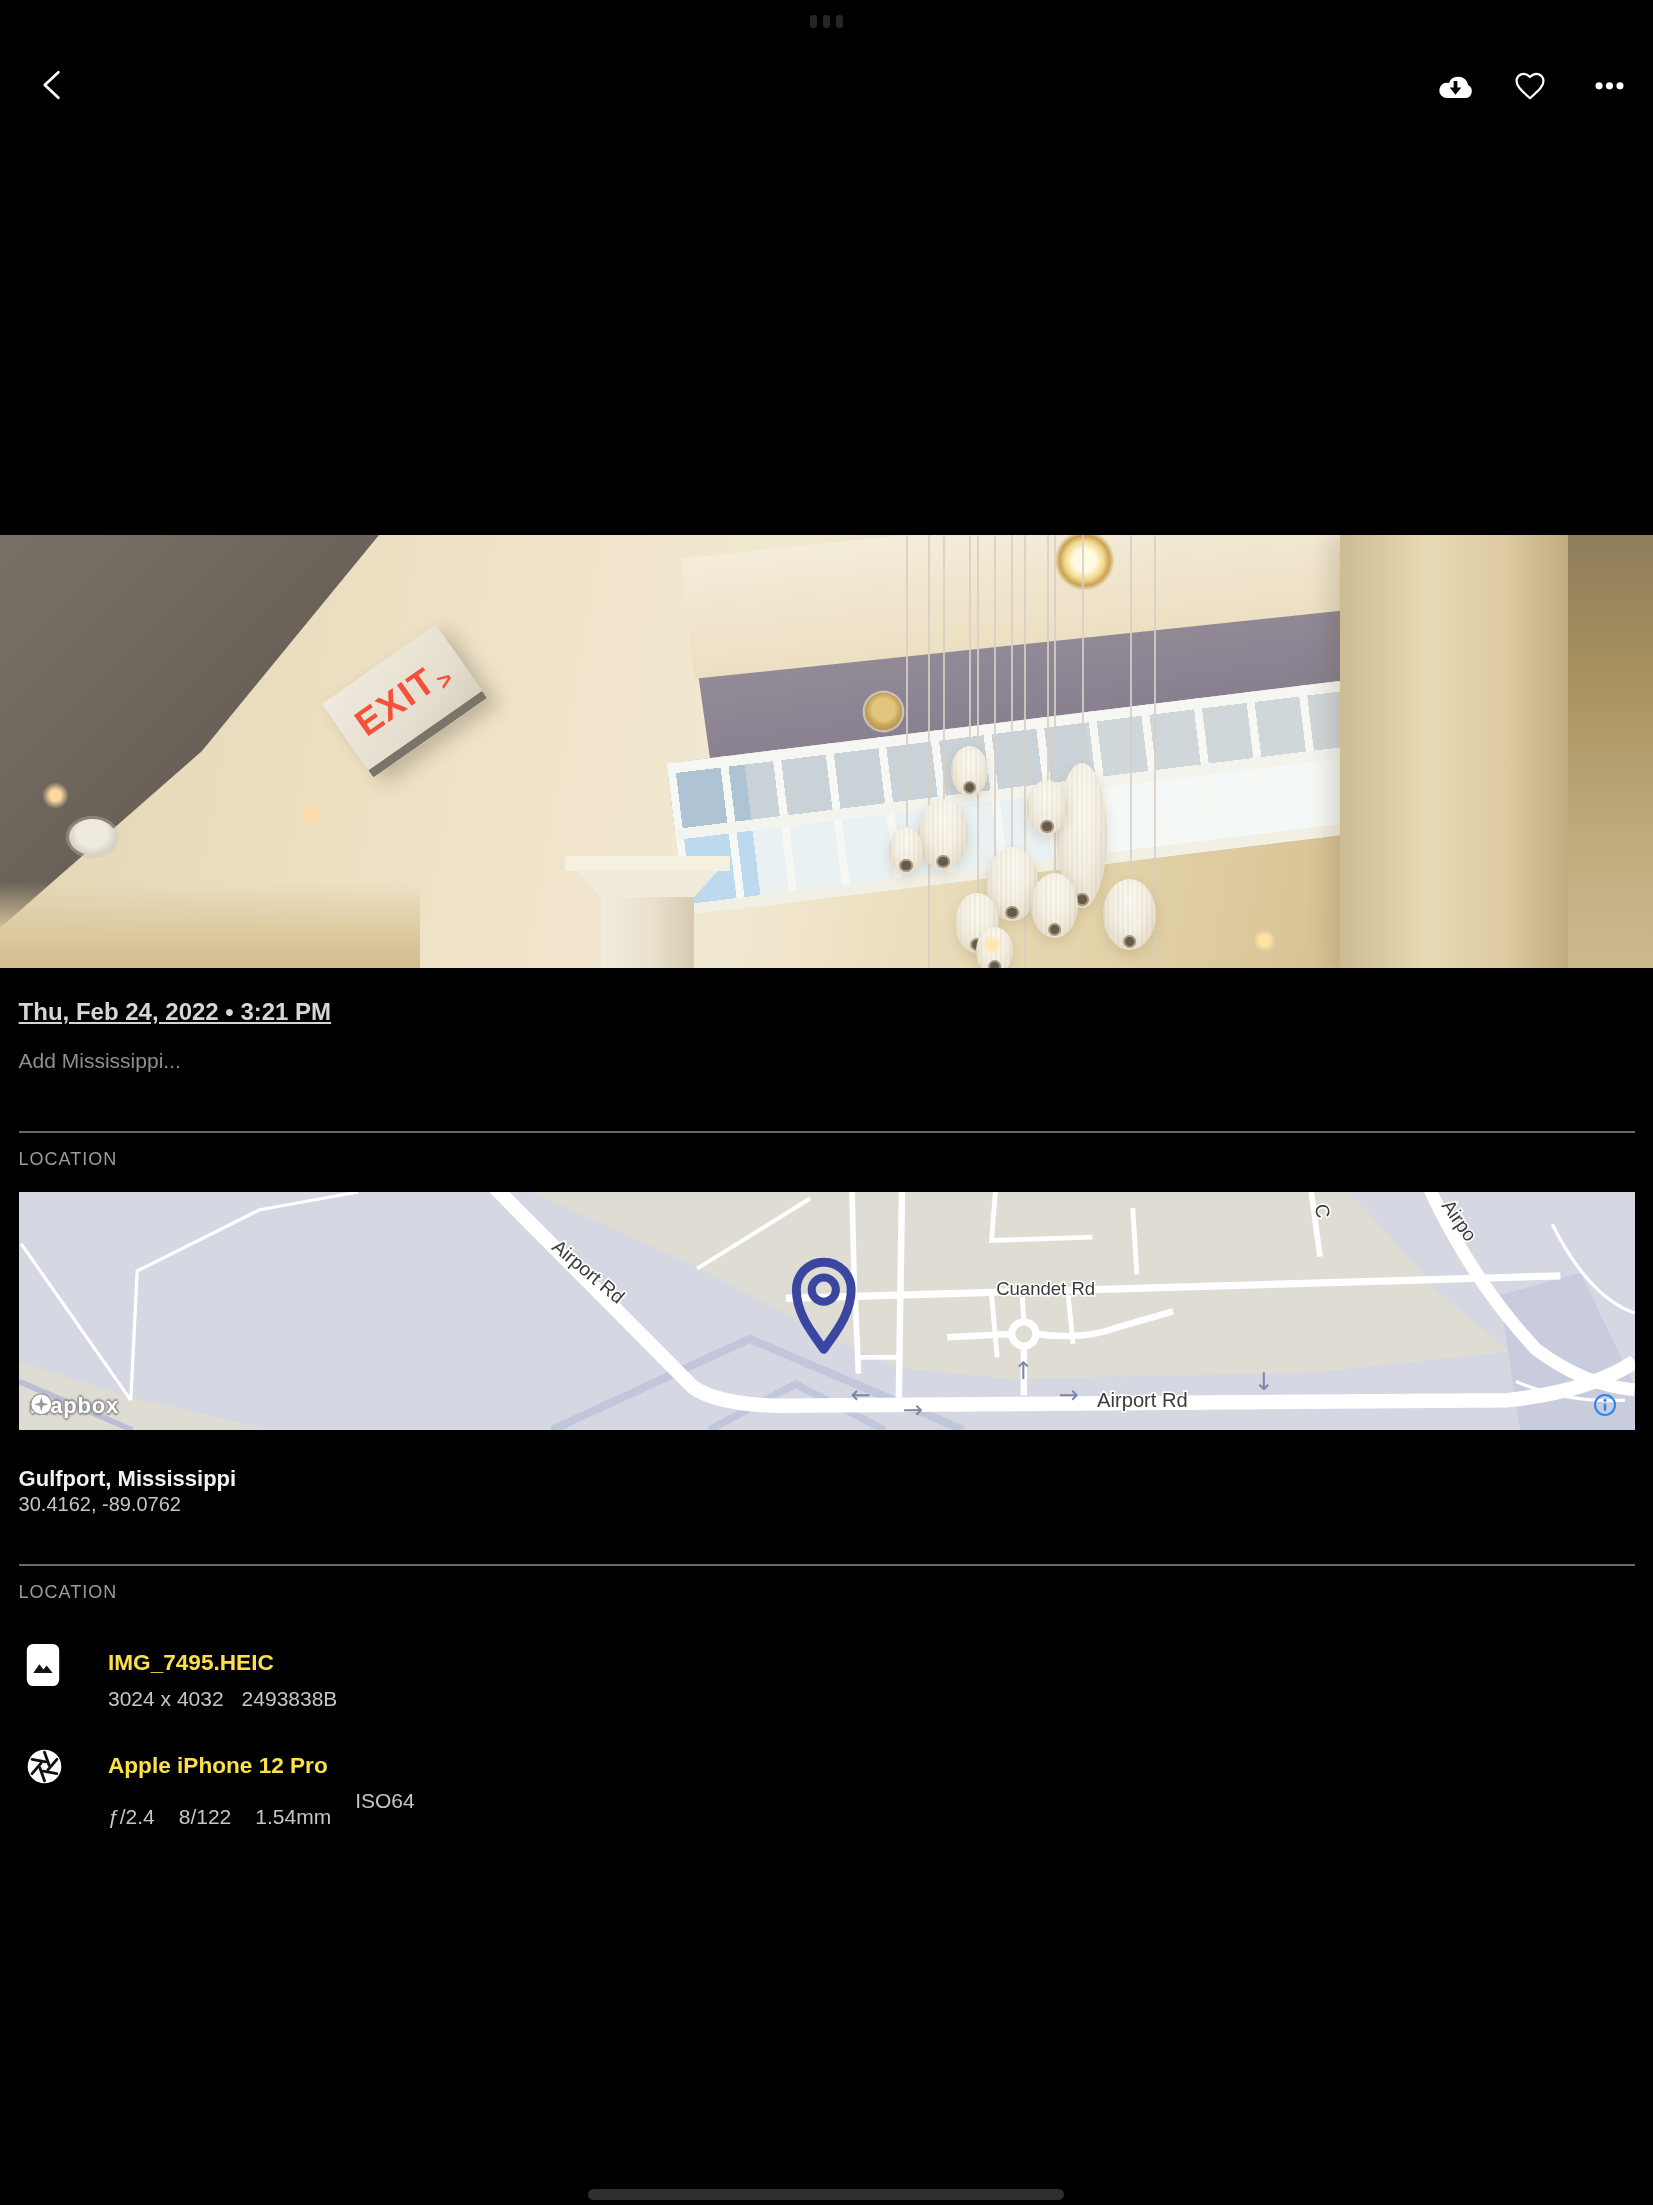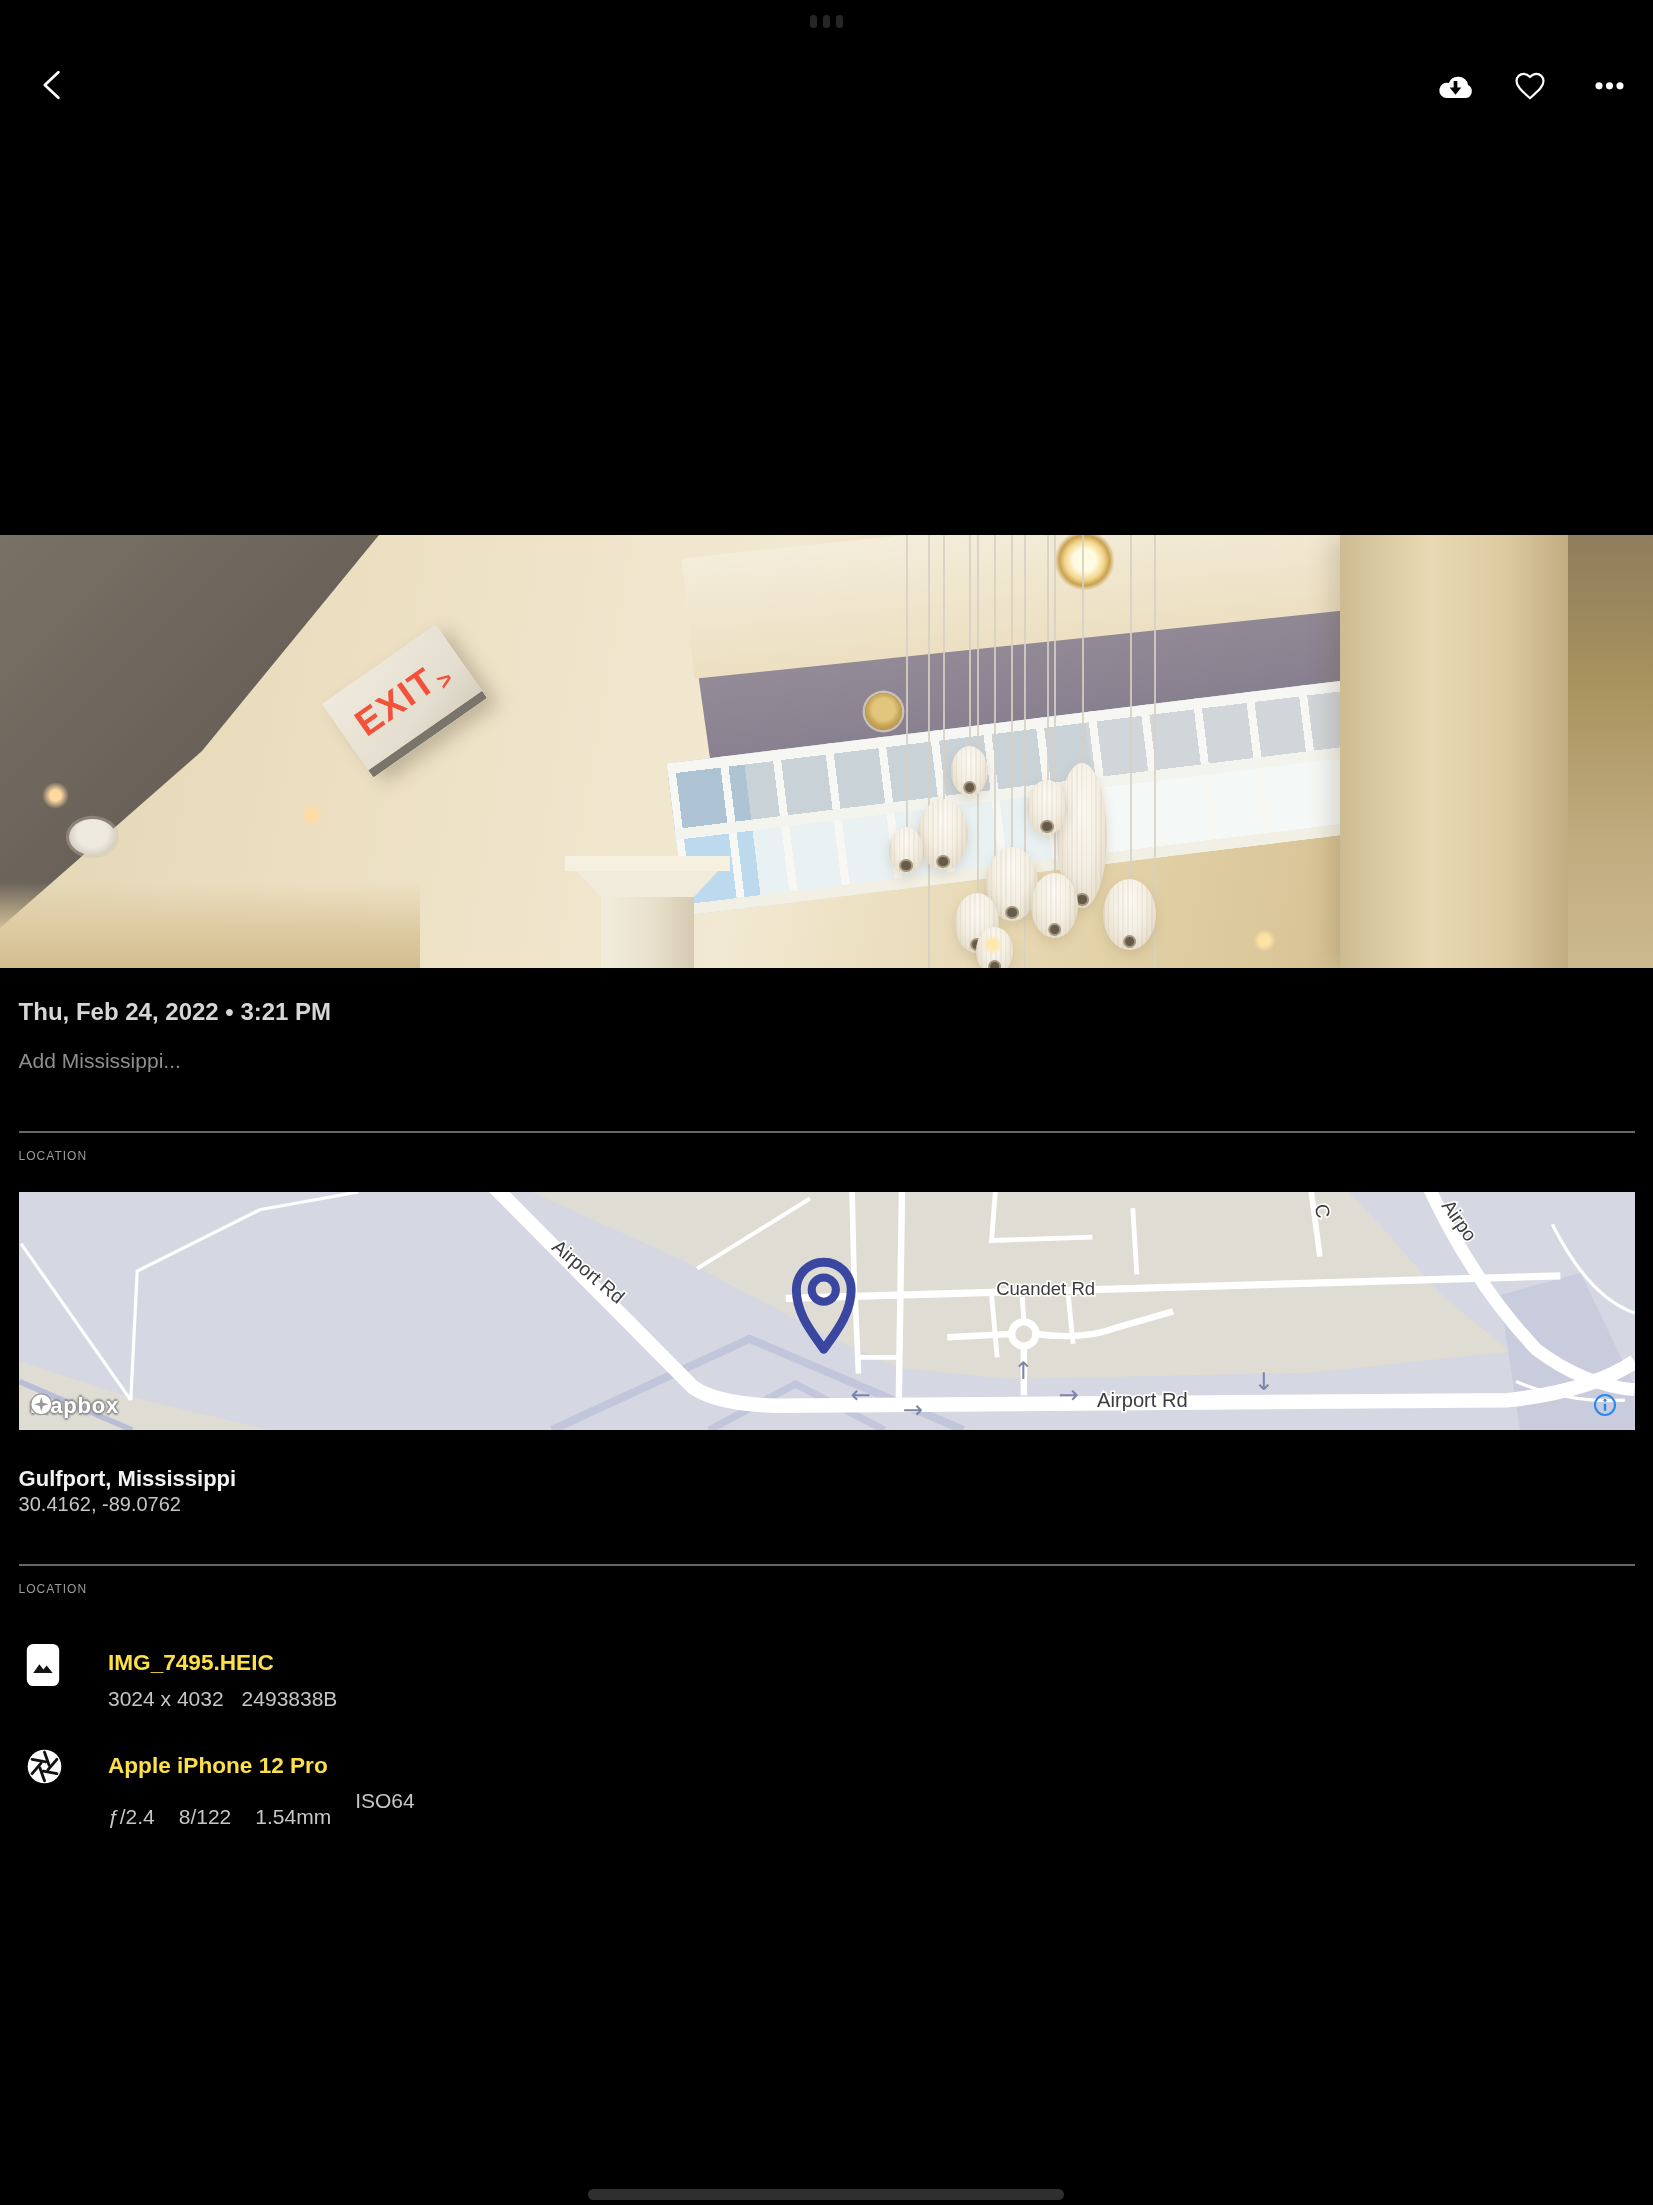--- a/index.html
+++ b/index.html
@@ -59,24 +59,24 @@
     background:linear-gradient(160deg,#efeadd 0%,#e4ded0 70%,#d7d0c0 100%);
     border-bottom:9.7px solid #7a756a;border-radius:2.4px;box-shadow:6.5px 11.3px 18px rgba(60,50,30,.25);
     display:flex;align-items:center;justify-content:center;}
   .p-exit .exit-txt{position:static;color:#f4503a;font-weight:800;font-size:37px;letter-spacing:1.6px;}
   .p-exit .exit-arrow{position:static;color:#f4503a;font-weight:800;font-size:24px;margin:21px 0 0 1.6px;}
   .p-detector{left:69px;top:284px;width:47px;height:36px;border-radius:50%;
     background:radial-gradient(ellipse at 50% 40%,#efeae0 0 45%,#d8d2c6 70%,#bdb6a9 100%);
     box-shadow:0 0 0 3.2px rgba(200,193,182,.35);}
   .p-glow{border-radius:50%;}
   
-  .date-line{position:absolute;left:18.6px;top:998px;color:#d6d6d6;font-size:24px;font-weight:600;}
+  .date-line{position:absolute;left:18.6px;top:998px;color:#d6d6d6;font-size:24px;font-weight:600;text-decoration:underline;}
   .desc-line{position:absolute;left:18.6px;top:1049px;color:#8e8e8e;font-size:21px;}
   .divider{position:absolute;left:18.6px;width:1616px;height:1.6px;background:#666;}
-  .sec-hdr{position:absolute;left:18.6px;color:#9b9b9b;font-size:12px;letter-spacing:1px;}
+  .sec-hdr{position:absolute;left:18.6px;color:#9b9b9b;font-size:18px;letter-spacing:1px;}
   .place-name{position:absolute;left:18.6px;top:1466px;color:#f2f2f2;font-size:22px;font-weight:700;}
   .coords{position:absolute;left:18.6px;top:1493px;color:#c6c6c6;font-size:20px;}
 
   
   .map{position:absolute;left:18.6px;top:1192px;width:1616px;height:238px;background:#d5d7e2;overflow:hidden;}
   .map svg{position:absolute;left:0;top:0;}
   .map-label{font-size:24px;fill:#3c3c3c;stroke:#fff;stroke-width:4px;paint-order:stroke;font-weight:500;}
   .map-arrow{font-family:"DejaVu Sans",sans-serif;font-size:30px;fill:#7d85aa;stroke:none;}
   .mapbox-attr{position:absolute;left:11.3px;bottom:11.3px;display:flex;align-items:center;gap:6.5px;}
   .mapbox-word{color:#fff;font-size:22px;font-weight:700;letter-spacing:0.8px;

